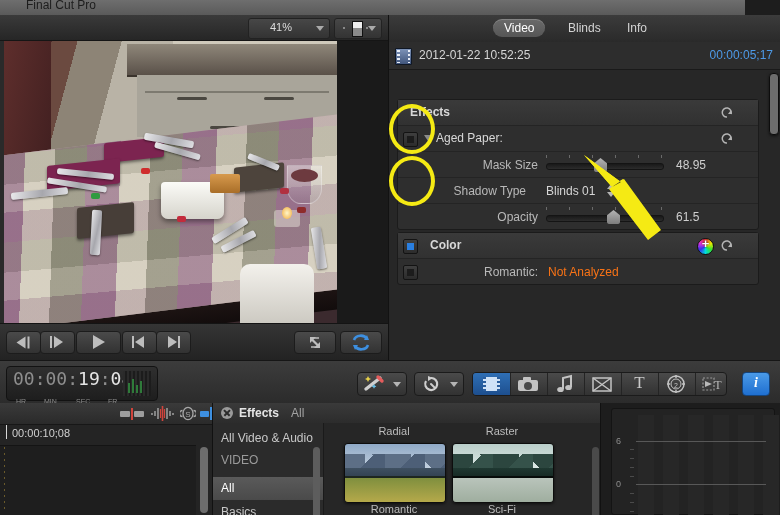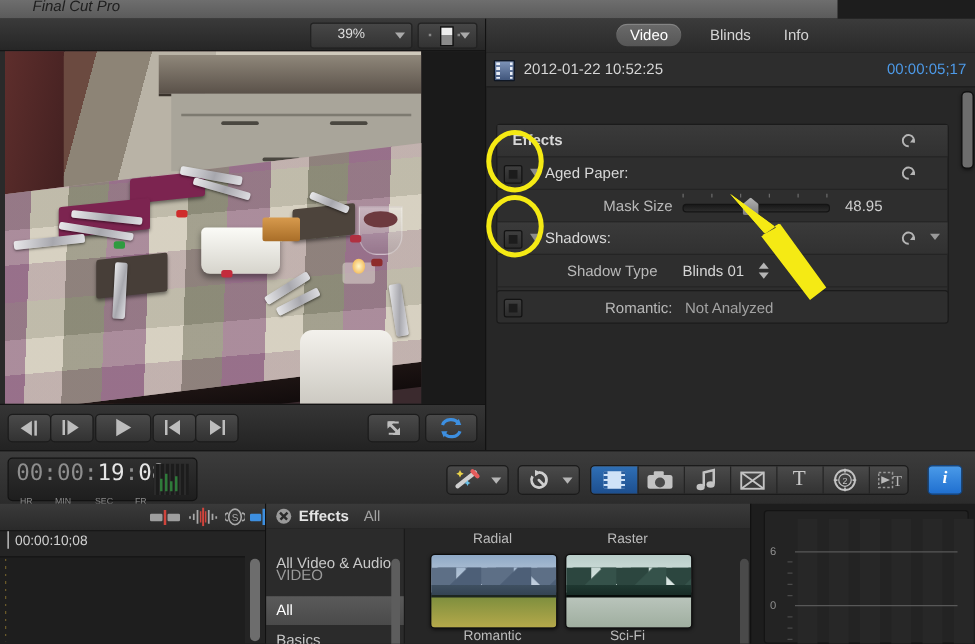--- a/index.html
+++ b/index.html
@@ -2,22 +2,22 @@
 <html><head>
 <meta charset="utf-8">
 <style>
   html,body{margin:0;padding:0;background:#1b1b1b;}
   body{width:780px;height:515px;overflow:hidden;
        font-family:"Liberation Sans","DejaVu Sans",sans-serif;
        -webkit-font-smoothing:antialiased;color:#cfcfcf;}
   #app{position:relative;width:780px;height:515px;background:#1d1d1d;}
 
   
-  .titlebar{position:absolute;left:0;top:0;width:670px;height:15px;
-    background:linear-gradient(#6e6e6e,#5a5a5a);border-bottom:1px solid #3a3a3a;font-style:italic;}
+  .titlebar{position:absolute;left:0;top:0;width:745px;height:15px;
+    background:linear-gradient(#6e6e6e,#5a5a5a);border-bottom:1px solid #3a3a3a;}
   .titlebar .t{position:absolute;left:26px;top:-2px;font-size:12px;color:#1d1d1d;}
 
   
   .viewer-wrap{position:absolute;left:0;top:15px;width:388px;height:330px;background:#2a2a2a;}
   .viewer-bar{position:absolute;left:0;top:0;width:388px;height:25px;
     background:linear-gradient(#3a3a3a,#262626);border-bottom:1px solid #151515;}
   .scale-pop{position:absolute;right:58px;top:3px;width:80px;height:19px;
     background:linear-gradient(#474747,#333);border:1px solid #222;border-radius:3px;}
   .scale-pop .v{position:absolute;left:0;right:16px;top:2px;text-align:center;font-size:11px;color:#ddd;}
   .scale-pop .ar{position:absolute;right:5px;top:7px;border-left:4px solid transparent;
@@ -167,21 +167,21 @@
 
   .stepper{position:absolute;width:9px;top:5px;height:15px;}
   .stepper:before,.stepper:after{content:"";position:absolute;left:1px;width:0;height:0;
     border-left:4px solid transparent;border-right:4px solid transparent;}
   .stepper:before{top:1px;border-bottom:5px solid #b5b5b5;}
   .stepper:after{bottom:1px;border-top:5px solid #b5b5b5;}
   .popvalue{position:absolute;top:6px;font-size:12px;color:#d6d6d6;}
   .chooseBtn{position:absolute;top:3px;height:19px;line-height:18px;padding:0 14px;font-size:12px;
     color:#dcdcdc;background:linear-gradient(#4c4c4c,#363636);border:1px solid #1b1b1b;
     border-radius:4px;text-align:center;}
-  .plaintext{position:absolute;top:6px;font-size:12px;color:#a3a3a3;}
+  .plaintext{position:absolute;top:6px;font-size:12px;color:#f97316;}
 
   .iscroll{position:absolute;right:3px;top:4px;width:10px;height:280px;}
   .iscroll .thumb{position:absolute;left:1px;top:0;width:8px;height:60px;
     background:#6d6d6d;border-radius:4px;}
 
   
   .botbar{position:absolute;left:0;top:360px;width:780px;height:43px;
     background:linear-gradient(#3c3c3c,#2b2b2b);border-top:1px solid #161616;}
   .tc-display{position:absolute;left:6px;top:5px;width:150px;height:33px;
     background:linear-gradient(#2f2f2f,#1e1e1e);border:1px solid #121212;border-radius:4px;}
@@ -278,21 +278,21 @@
 
 <div id="app">
 
   <div class="titlebar">
     <div class="t">Final Cut Pro</div>
   </div>
 
   <div class="viewer-wrap">
     <div class="viewer-bar">
       <div class="scale-pop">
-        <div class="v">39%</div>
+        <div class="v">41%</div>
         <div class="ar"></div>
       </div>
       <div class="bright-pop">
         <div class="d1"></div>
         <div class="sw"></div>
         <div class="d2"></div>
         <div class="ar"></div>
       </div>
     </div>
 
@@ -426,34 +426,20 @@
               <span style="left:46px"></span>
             <span style="left:69px"></span>
               <span style="left:92px"></span>
               <span style="left:115px"></span>
           </div>
           <div class="slider" style="left:148px;width:116px;"></div>
           <div class="knob" style="left:196px;"></div>
           <div class="numval" style="left:278px;width:60px;">48.95</div>
         </div>
 
-        <div class="row rowhdr">
-          <div class="cbx">
-              <i></i>
-            </div>
-          <div class="disc"></div>
-          <div class="grplabel" style="left:38px;font-weight:normal;">Shadows:</div>
-          <div class="reset">
-            <svg width="14" height="14" viewBox="0 0 14 14">
-                <path d="M11 9 a4.5 4.5 0 1 0 -4 3" stroke="#b5b5b5" stroke-width="1.5" fill="none"></path>
-                <path d="M11 5 l1 4 l-4 0 z" fill="#b5b5b5"></path>
-              </svg>
-          </div>
-          <div class="rowmenu"></div>
-        </div>
 
         <div class="row">
           <div class="rowlabel" style="left:28px;width:100px;">Shadow Type</div>
           <div class="popvalue" style="left:148px;">Blinds 01</div>
           <div class="stepper" style="left:208px;"></div>
         </div>
 
         <div class="row">
           <div class="rowlabel" style="left:50px;width:90px;">Opacity</div>
           <div class="ticks" style="left:148px;width:116px;">
@@ -464,20 +450,33 @@
               <span style="left:92px"></span>
               <span style="left:115px"></span>
           </div>
           <div class="slider" style="left:148px;width:116px;"></div>
           <div class="knob" style="left:209px;"></div>
           <div class="numval" style="left:278px;width:60px;">61.5</div>
         </div>
       </div>
 
       <div class="grp" style="top:163px;">
+        <div class="row rowhdr">
+          <div class="cbx blue">
+              <i></i>
+            </div>
+          <div class="grplabel" style="left:32px;">Color</div>
+          <div class="colorwheel"></div>
+          <div class="reset">
+            <svg width="14" height="14" viewBox="0 0 14 14">
+                <path d="M11 9 a4.5 4.5 0 1 0 -4 3" stroke="#b5b5b5" stroke-width="1.5" fill="none"></path>
+                <path d="M11 5 l1 4 l-4 0 z" fill="#b5b5b5"></path>
+              </svg>
+          </div>
+        </div>
         <div class="row">
           <div class="cbx">
               <i></i>
             </div>
           <div class="rowlabel" style="left:40px;width:100px;">Romantic:</div>
           <div class="plaintext" style="left:150px;">Not Analyzed</div>
         </div>
       </div>
 
       <div class="iscroll">
@@ -614,21 +613,21 @@
     <div class="tl-scroll"></div>
   </div>
 
   <div class="fxb">
     <div class="fxb-hdr">
       <div class="fxb-close"></div>
       <div class="fxb-title">Effects</div>
       <div class="fxb-sub">All</div>
     </div>
     <div class="fxb-side">
-      <div class="fxi" style="top:16px;">All Video &amp; Audio</div>
+      <div class="fxi" style="top:4px;">All Video &amp; Audio</div>
       <div class="fxi hdr" style="top:26px;">VIDEO</div>
       <div class="fxi sel" style="top:54px;">All</div>
       <div class="fxi" style="top:78px;">Basics</div>
       <div class="fxb-sbar"></div>
     </div>
     <div class="fxb-grid">
       <div class="fxlabel" style="left:20px;top:2px;">Radial</div>
       <div class="fxlabel" style="left:128px;top:2px;">Raster</div>
 
       <div class="thumb" style="left:20px;top:20px;">

